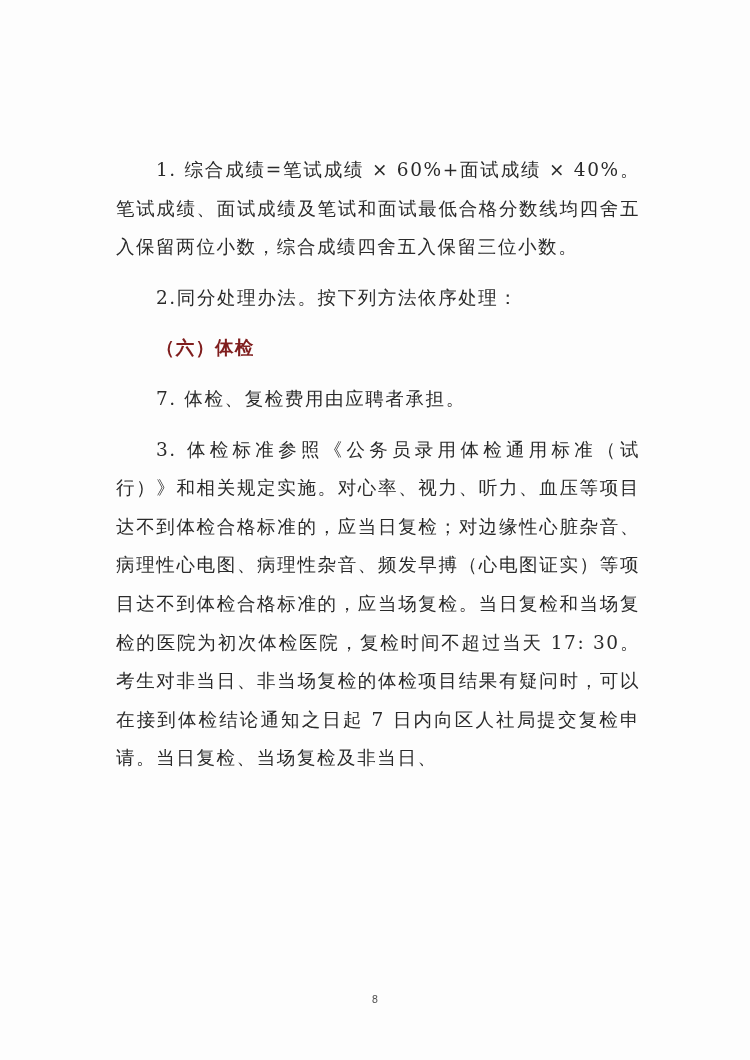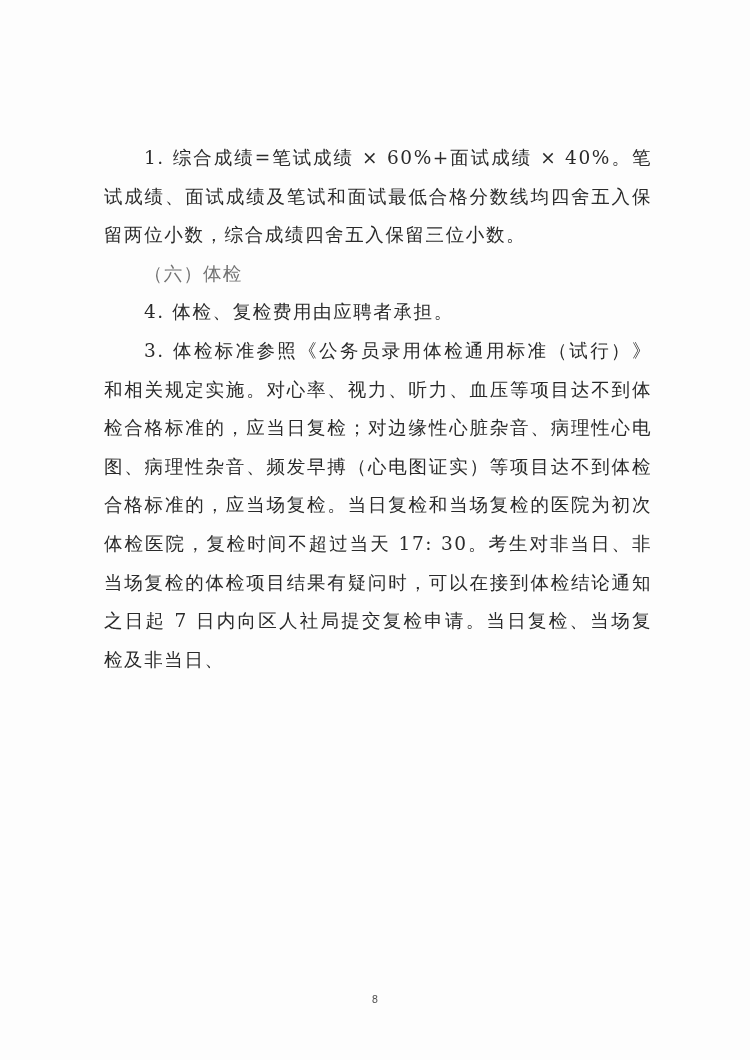--- a/index.html
+++ b/index.html
@@ -23,52 +23,53 @@
       height: 1060px;
       background: #fdfdfd;
     }
     .content {
       position: absolute;
       left: 104px;
       top: 139px;
       width: 548px;
     }
     .para {
-      margin: 0;
+      margin: 12px;
       font-size: 18.5px;
       line-height: 38.6px;
       letter-spacing: 1.6px;
       text-align: justify;
       text-align-last: left;
       word-break: break-all;
     }
     .indent {
       text-indent: 40px;
     }
     .heading {
-      font-weight: normal;
+      font-weight: bold;
       text-indent: 40px;
       letter-spacing: 1.2px;
-      color: #737373;
+      color: #7f1d1d;
     }
     .page-number {
       position: absolute;
       left: 0;
       width: 750px;
       top: 994px;
       text-align: center;
       font-size: 10px;
       color: #555555;
       font-family: "DejaVu Sans", "Liberation Sans", sans-serif;
     }
   </style>
 </head>
 <body>
 
 <div class="page">
   <div class="content">
     <p class="para indent">1. 综合成绩=笔试成绩 × 60%+面试成绩 × 40%。笔试成绩、面试成绩及笔试和面试最低合格分数线均四舍五入保留两位小数，综合成绩四舍五入保留三位小数。</p>
+    <p class="para indent">2.同分处理办法。按下列方法依序处理：</p>
     <p class="para heading">（六）体检</p>
-    <p class="para indent">4. 体检、复检费用由应聘者承担。</p>
+    <p class="para indent">7. 体检、复检费用由应聘者承担。</p>
     <p class="para indent">3. 体检标准参照《公务员录用体检通用标准（试行）》和相关规定实施。对心率、视力、听力、血压等项目达不到体检合格标准的，应当日复检；对边缘性心脏杂音、病理性心电图、病理性杂音、频发早搏（心电图证实）等项目达不到体检合格标准的，应当场复检。当日复检和当场复检的医院为初次体检医院，复检时间不超过当天 17: 30。考生对非当日、非当场复检的体检项目结果有疑问时，可以在接到体检结论通知之日起 7 日内向区人社局提交复检申请。当日复检、当场复检及非当日、</p>
   </div>
   <div class="page-number">8</div>
 </div>
 
 </body></html>

